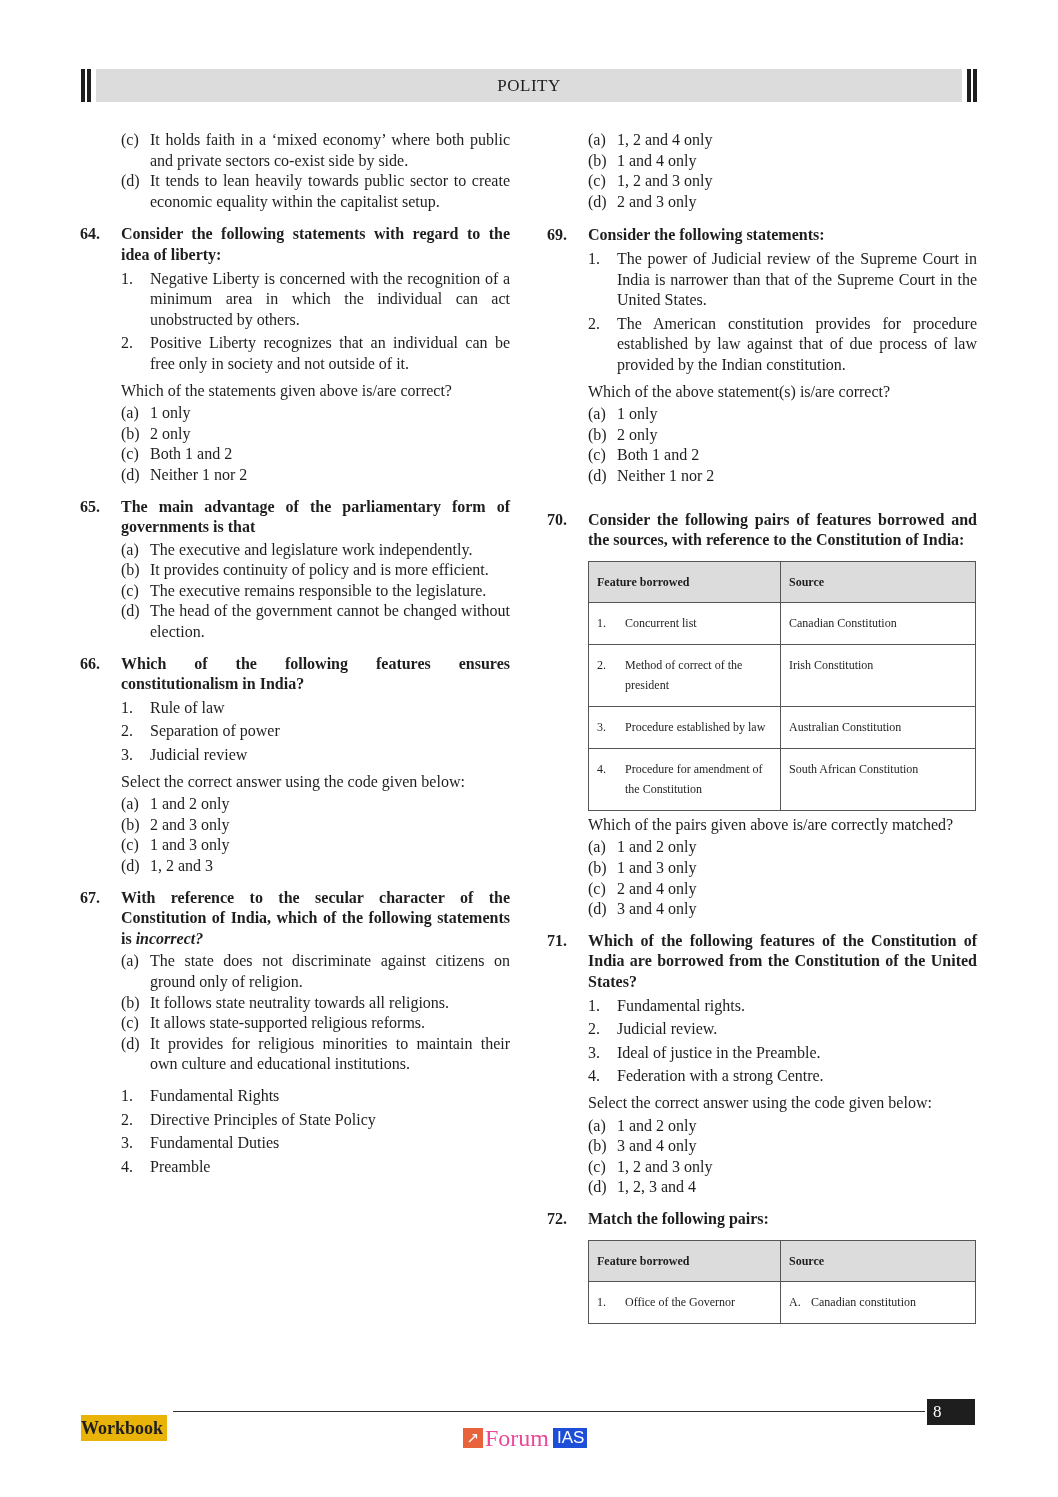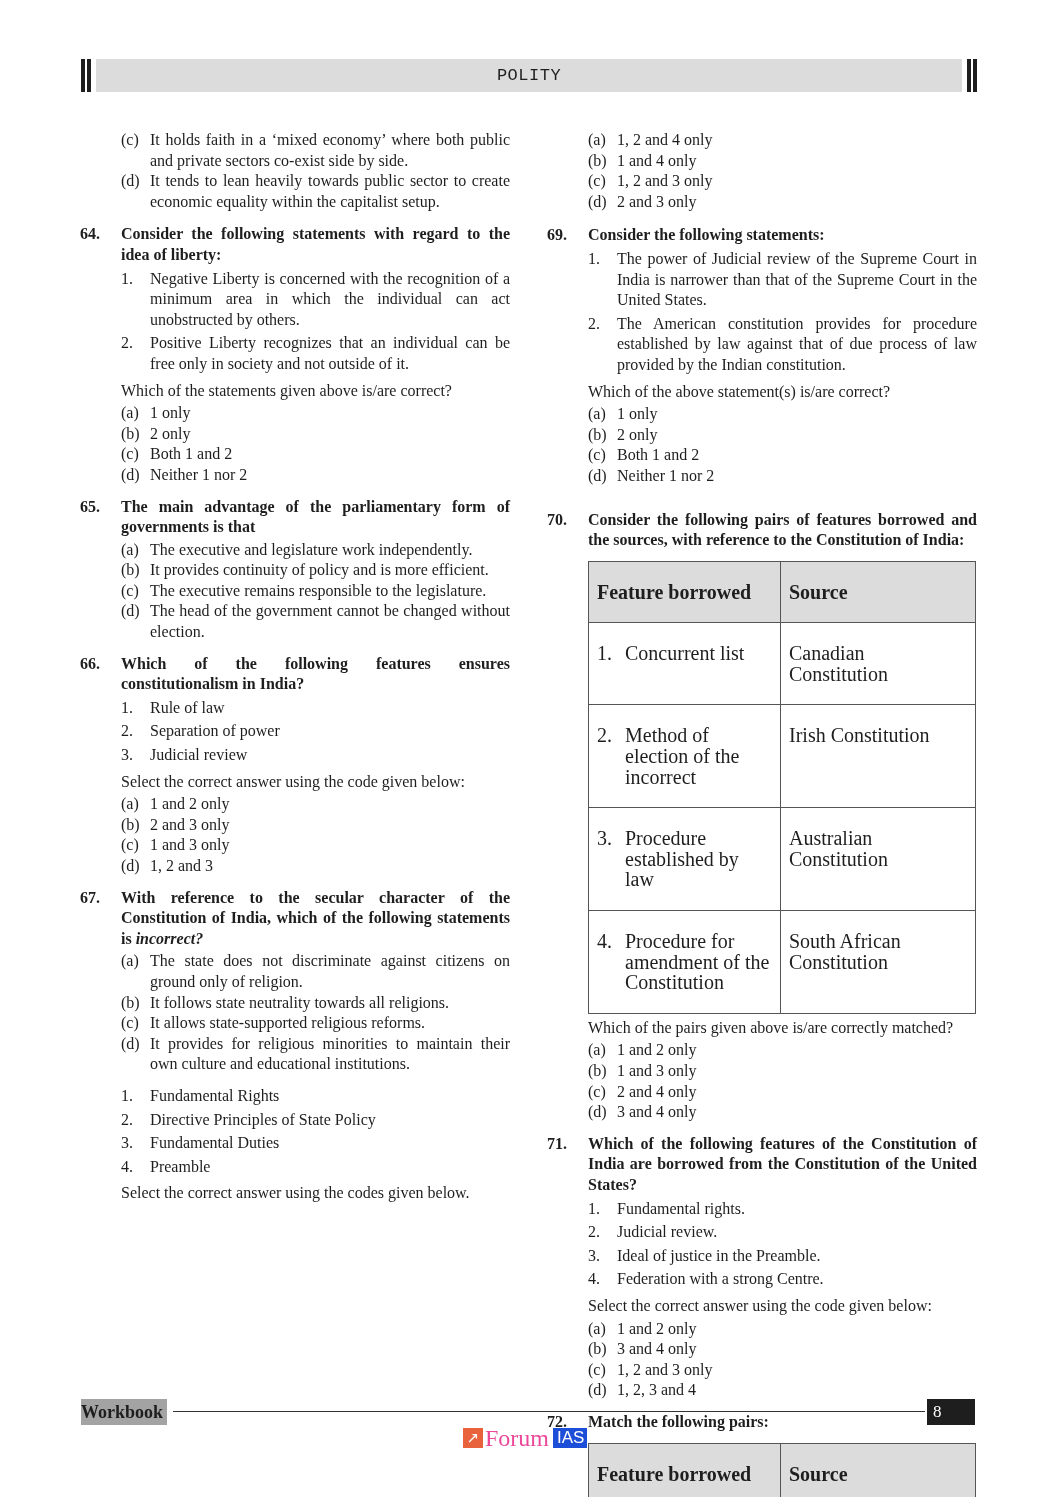--- a/index.html
+++ b/index.html
@@ -1,19 +1,19 @@
 <!DOCTYPE html>
 <html><head>
 <meta charset="utf-8">
 <style>
   * { box-sizing: border-box; margin: 0; padding: 0; }
   html, body { width: 1058px; height: 1497px; background: #ffffff; }
   body { position: relative; font-family: "Liberation Serif", "DejaVu Serif", serif; color: #1e1e1e; font-size: 16px; line-height: 20.6px; }
 
-  .header { position: absolute; left: 81px; top: 59px; width: 896px; height: 33px; font-family: Liberation Mono, monospace; }
+  .header { position: absolute; left: 81px; top: 69px; width: 896px; height: 33px; }
   .header .bars-left, .header .bars-right { position: absolute; top: 0; height: 33px; width: 12px; }
   .header .bars-left { left: 0; }
   .header .bars-right { right: 0; }
   .header .bar { position: absolute; top: 0; width: 4px; height: 33px; background: #1e1e1e; }
   .header .fill { position: absolute; left: 15px; right: 15px; top: 0; height: 33px; background: #dcdcdc; text-align: center; font-size: 17px; line-height: 33px; letter-spacing: 0.5px; }
 
   .col { position: absolute; top: 130px; width: 430px; }
   .col-left { left: 80px; }
   .col-right { left: 547px; }
 
@@ -26,28 +26,28 @@
   .stmt-num { width: 29px; flex: none; }
   .stmt-text { flex: 1; }
   .opt { display: flex; text-align: justify; }
   .opt-label { width: 29px; flex: none; }
   .opt-text { flex: 1; }
   .ask { margin-top: 6px; margin-bottom: 2px; text-align: justify; }
   .cont { margin-left: 41px; }
   .italic { font-style: italic; }
 
   table.pairs { border-collapse: collapse; width: 388px; margin-top: 10px; margin-bottom: 4px; }
-  table.pairs th, table.pairs td { border: 1px solid #555; padding: 20px 8px; text-align: left; vertical-align: top; font-size: 20px; line-height: 20.6px; }
+  table.pairs th, table.pairs td { border: 1px solid #555; padding: 10px 8px; text-align: left; vertical-align: top; font-size: 12px; line-height: 20.6px; }
   table.pairs th { background: #dcdcdc; font-weight: bold; }
   table.pairs td.feat { width: 192px; }
   .cell-flex { display: flex; }
   .cell-num { width: 28px; flex: none; }
 
   .footer { position: absolute; left: 81px; top: 1399px; width: 896px; height: 26px; }
-  .footer .wb { position: absolute; left: 0; top: 0; font-weight: bold; font-size: 18px; line-height: 26px; background: #a3a3a3; padding-right: 4px; }
+  .footer .wb { position: absolute; left: 0; top: 16px; font-weight: bold; font-size: 18px; line-height: 26px; background: #eab308; padding-right: 4px; }
   .footer .rule { position: absolute; left: 92px; right: 52px; top: 12px; height: 1px; background: #333; }
   .footer .pg { position: absolute; right: 2px; top: 0; width: 48px; height: 26px; background: #1e1e1e; color: #fff; font-size: 17px; line-height: 26px; padding-left: 6px; }
 
   .logo { position: absolute; left: 463px; top: 1428px; height: 20px; display: flex; align-items: center; }
   .logo .arrow { width: 20px; height: 20px; background: #e8623b; color: #fff; font-size: 15px; line-height: 20px; text-align: center; font-family: "DejaVu Sans", sans-serif; }
   .logo .forum { color: #ec4899; font-size: 24px; line-height: 20px; margin-left: 2px; font-family: "Liberation Serif", serif; }
   .logo .ias { background: #1d4ed8; color: #fff; font-family: "Liberation Sans", sans-serif; font-size: 17px; line-height: 20px; padding: 0 3px 0 4px; margin-left: 2px; border-left: 2px solid #fff; }
 </style>
 </head>
 <body>
@@ -210,21 +210,20 @@
           <span class="stmt-text">Directive Principles of State Policy</span>
         </div>
       <div class="stmt">
           <span class="stmt-num">3.</span>
           <span class="stmt-text">Fundamental Duties</span>
         </div>
       <div class="stmt">
           <span class="stmt-num">4.</span>
           <span class="stmt-text">Preamble</span>
         </div>
-      <div class="ask">Select the correct answer using the codes given below.</div>
     </div>
   </div>
 </div>
 
 <div class="col col-right">
 
   <div class="cont">
     <div class="opt">
         <span class="opt-label">(a)</span>
         <span class="opt-text">1, 2 and 4 only</span>
@@ -297,21 +296,21 @@
                   <span class="cell-num">1.</span>
                   <span>Concurrent list</span>
                 </div>
               </td>
             <td>Canadian Constitution</td>
           </tr>
           <tr>
             <td class="feat">
                 <div class="cell-flex">
                   <span class="cell-num">2.</span>
-                  <span>Method of election of the incorrect</span>
+                  <span>Method of correct of the president</span>
                 </div>
               </td>
             <td>Irish Constitution</td>
           </tr>
           <tr>
             <td class="feat">
                 <div class="cell-flex">
                   <span class="cell-num">3.</span>
                   <span>Procedure established by law</span>
                 </div>

